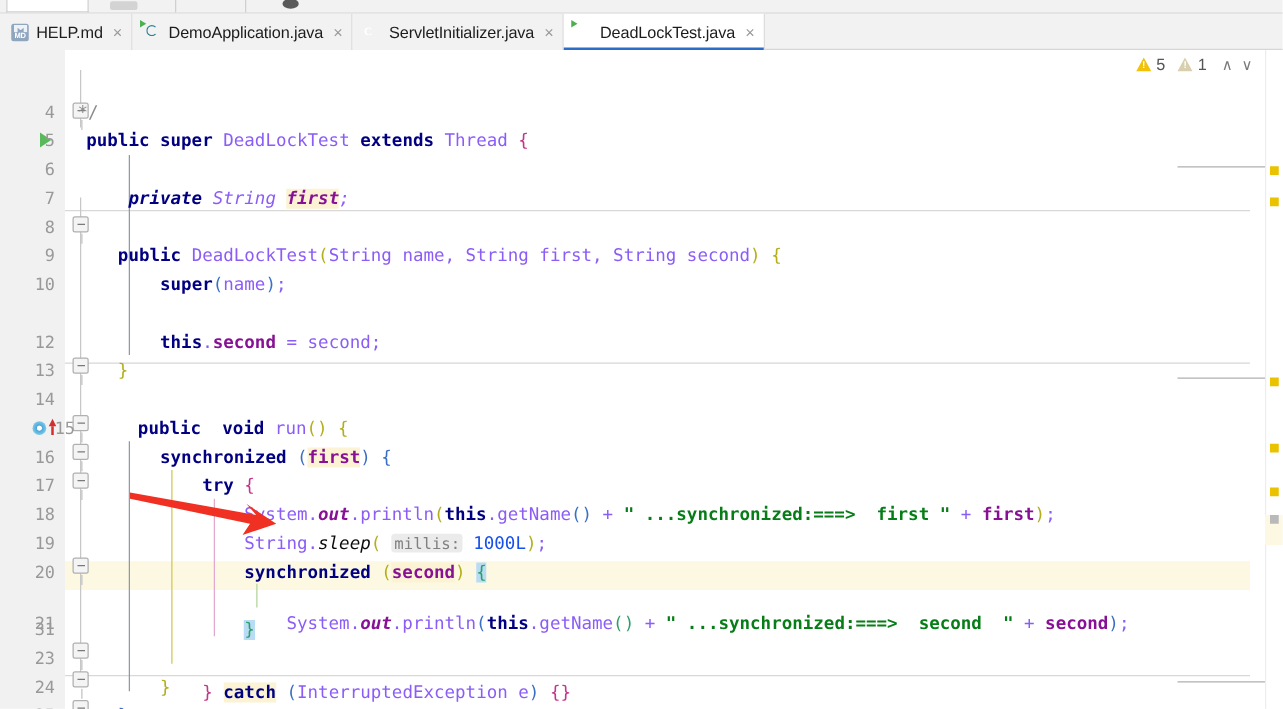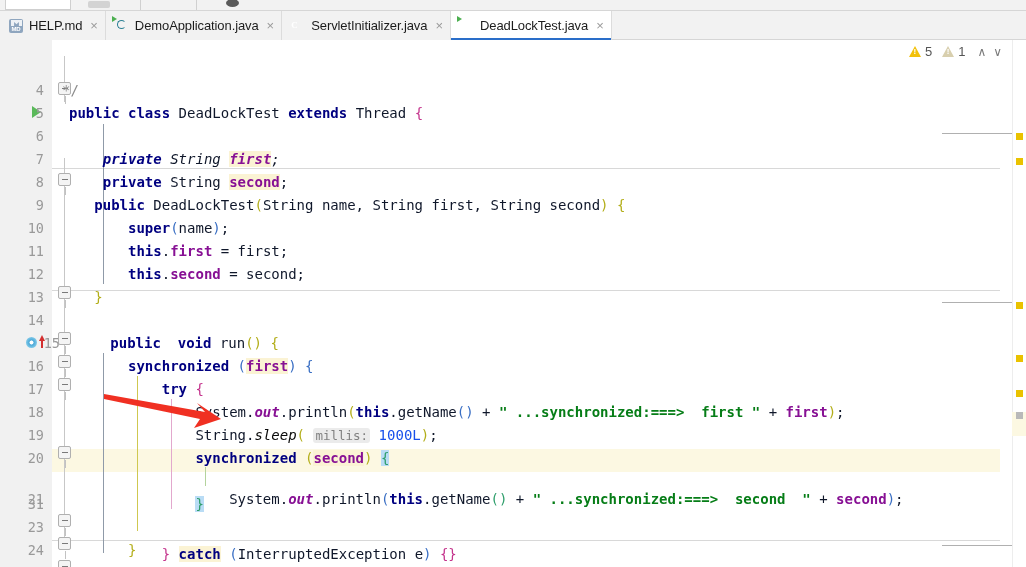--- a/index.html
+++ b/index.html
@@ -121,21 +121,21 @@
   }
 
   
   .kw   { color: #000080; font-weight: bold; }
   .fld  { color: #871094; font-weight: bold; }
   .fldh { color: #871094; font-weight: bold; background: #fbf3d4; }
   .sfld { color: #871094; font-weight: bold; font-style: italic; }
   .str  { color: #067d17; font-weight: bold; }
   .num  { color: #1750eb; }
   .smth { color: #0b0b0b; font-style: italic; }
-  .plain{ color: #0f172a; text-align: center; }
+  .plain{ color: #8b5cf6; text-align: center; }
   .cmt  { color: #8c8c8c; }
   .kwh  { color: #000080; font-weight: bold; background: #fbf3d4; }
   .b1   { color: #c4338c; }  
   .b2   { color: #b3ae1a; }  
   .b3   { color: #3a6fc4; }  
   .b4   { color: #2e9e6b; }  
   .bm   { background: #b9dcf5; }
   .hint {
     background: #ebebeb; color: #808080; border-radius: 3px;
     font-size: 12.5px; padding: 0 2px; font-style: normal;
@@ -300,52 +300,47 @@
   <div class="iguide" style="left:171px;top:359px;height:110px;background:#e2a8cd;"></div>
   <div class="iguide" style="left:205px;top:427px;height:19px;background:#b4d39c;"></div>
 
   <div class="row" style="top:39px;">
     <span class="lnum">4</span>
     <span class="code"><span class="cmt">*/</span></span>
   </div>
 
   <div class="row" style="top:62px;">
     <span class="lnum">5</span>
-    <span class="code" style="left:69px;"><span class="kw">public class</span> <span class="plain">DeadLockTest</span> <span class="kw">extends</span> <span class="plain">Thread</span> <span class="b1">{</span></span>
+    <span class="code" style="left:69px;"><span class="kw">public super</span> <span class="plain">DeadLockTest</span> <span class="kw">extends</span> <span class="plain">Thread</span> <span class="b1">{</span></span>
   </div>
 
   <div class="row" style="top:85px;">
     <span class="lnum">6</span>
     <span class="code"></span>
   </div>
 
   <div class="row" style="top:108px;">
     <span class="lnum">7</span>
     <span class="code" style="left:69px;font-style:italic;"><span class="plain">    </span><span class="kw">private</span> <span class="plain">String </span><span class="fldh">first</span><span class="plain">;</span></span>
   </div>
 
   <div class="row" style="top:131px;">
     <span class="lnum">8</span>
-    <span class="code" style="left:69px;"><span class="plain">    </span><span class="kw">private</span> <span class="plain">String </span><span class="fldh">second</span><span class="plain">;</span></span>
   </div>
 
   <div class="row" style="top:154px;">
     <span class="lnum">9</span>
     <span class="code" style="left:69px;"><span class="plain">   </span><span class="kw">public</span> <span class="plain">DeadLockTest</span><span class="b2">(</span><span class="plain">String name, String first, String second</span><span class="b2">)</span> <span class="b2">{</span></span>
   </div>
 
   <div class="row" style="top:177px;">
     <span class="lnum">10</span>
     <span class="code" style="left:69px;"><span class="plain">       </span><span class="kw">super</span><span class="b3">(</span><span class="plain">name</span><span class="b3">)</span><span class="plain">;</span></span>
   </div>
 
-  <div class="row" style="top:200px;">
-    <span class="lnum">11</span>
-    <span class="code" style="left:69px;"><span class="plain">       </span><span class="kw">this</span><span class="plain">.</span><span class="fld">first</span> <span class="plain">= first;</span></span>
-  </div>
 
   <div class="row" style="top:223px;">
     <span class="lnum">12</span>
     <span class="code" style="left:69px;"><span class="plain">       </span><span class="kw">this</span><span class="plain">.</span><span class="fld">second</span> <span class="plain">= second;</span></span>
   </div>
 
   <div class="row" style="top:246px;">
     <span class="lnum">13</span>
     <span class="code" style="left:69px;"><span class="plain">   </span><span class="b2">}</span></span>
   </div>

